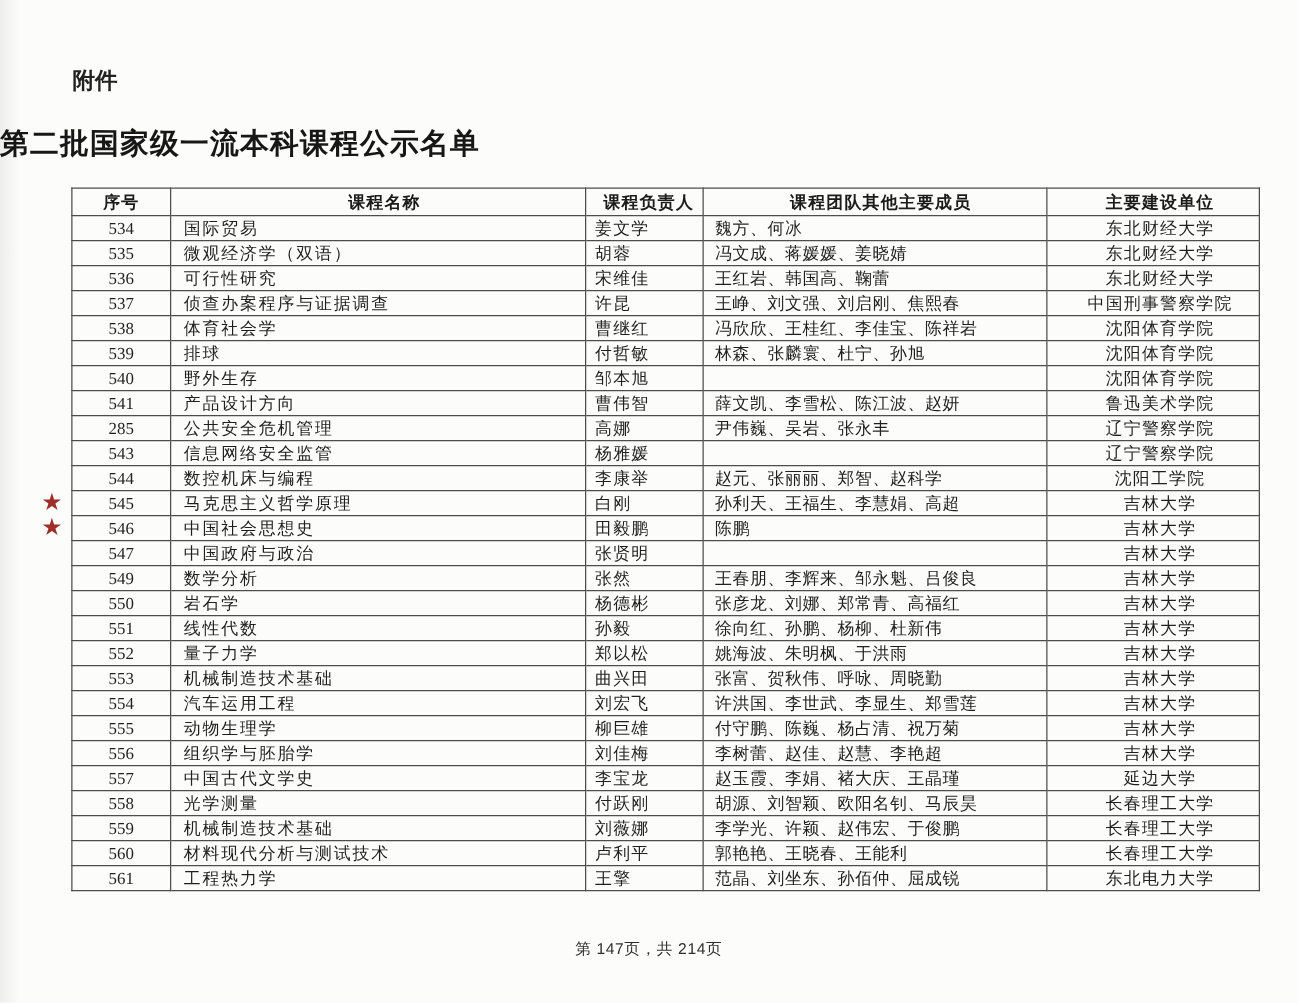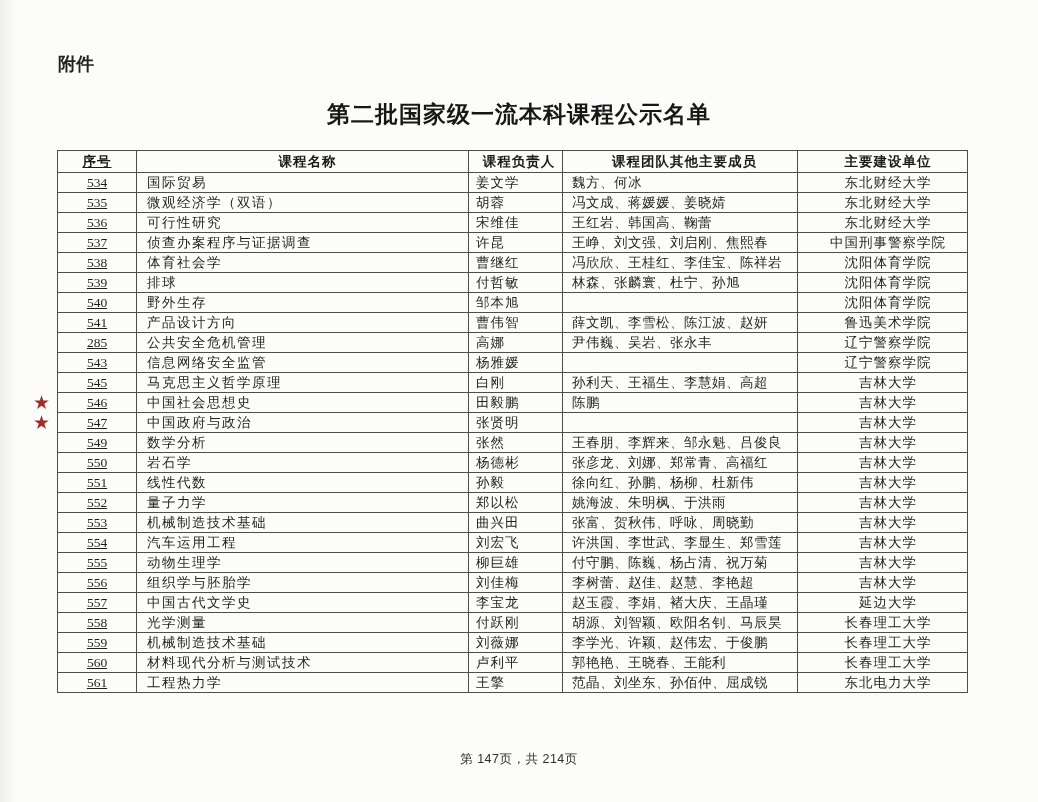--- a/index.html
+++ b/index.html
@@ -17,21 +17,20 @@
     background: linear-gradient(90deg, rgba(0,0,0,0.06), rgba(0,0,0,0));
     pointer-events: none;
   }
   .attachment-label {
     position: absolute; left: 58px; top: 52px;
     font-family: "Liberation Sans", "DejaVu Sans", sans-serif;
     font-weight: bold; font-size: 18px; color: #222;
   }
   .doc-title {
     position: absolute; left: 0; top: 99px; width: 1038px;
-    text-align: center;
     font-weight: bold; font-size: 23px; letter-spacing: 1px; color: #171717;
   }
   table.course-table {
     position: absolute; left: 57px; top: 150px;
     width: 910px;
     border-collapse: collapse;
     table-layout: fixed;
     font-size: 13.5px;
   }
   .course-table th, .course-table td {
@@ -40,24 +39,24 @@
     white-space: nowrap;
     vertical-align: middle;
   }
   .course-table thead tr { height: 22px; }
   .course-table tbody tr { height: 20px; }
   .course-table tbody tr.tall { height: 36px; }
   .course-table th {
     font-weight: bold; text-align: center; font-size: 13.5px;
     letter-spacing: 1px; color: #1b1b1b;
   }
-  .col-no     { width: 79px;  text-align: center; letter-spacing: 0; text-decoration: underline; }
+  .col-no     { width: 79px;  text-align: center; letter-spacing: 0; }
   .col-course { width: 332px; text-align: left; padding-left: 10px; letter-spacing: 1.5px; margin-top: 30px; }
   .col-leader { width: 94px;  text-align: left; padding-left: 7px;  letter-spacing: 1px; }
-  .col-team   { width: 235px; text-align: left; padding-left: 9px;  letter-spacing: 0.5px; font-family: Liberation Mono, monospace; }
+  .col-team   { width: 275px; text-align: left; padding-left: 9px;  letter-spacing: 0.5px; font-family: Liberation Mono, monospace; }
   .col-unit   { width: 170px; text-align: center; padding-left: 11px; letter-spacing: 1px; }
   .star {
     position: absolute; left: 33px;
     font-size: 19px; line-height: 19px;
     font-family: "DejaVu Sans", sans-serif;
   }
   .page-footer {
     position: absolute; left: 0; top: 751px; width: 1038px;
     text-align: center;
     font-family: "Liberation Sans", "DejaVu Sans", sans-serif;
@@ -155,20 +154,27 @@
         <td class="col-unit">辽宁警察学院</td>
       </tr>
       <tr>
         <td class="col-no">543</td>
         <td class="col-course">信息网络安全监管</td>
         <td class="col-leader">杨雅媛</td>
         <td class="col-team"></td>
         <td class="col-unit">辽宁警察学院</td>
       </tr>
       <tr>
+        <td class="col-no">544</td>
+        <td class="col-course">数控机床与编程</td>
+        <td class="col-leader">李康举</td>
+        <td class="col-team">赵元、张丽丽、郑智、赵科学</td>
+        <td class="col-unit">沈阳工学院</td>
+      </tr>
+      <tr>
         <td class="col-no">545</td>
         <td class="col-course">马克思主义哲学原理</td>
         <td class="col-leader">白刚</td>
         <td class="col-team">孙利天、王福生、李慧娟、高超</td>
         <td class="col-unit">吉林大学</td>
       </tr>
       <tr>
         <td class="col-no">546</td>
         <td class="col-course">中国社会思想史</td>
         <td class="col-leader">田毅鹏</td>

